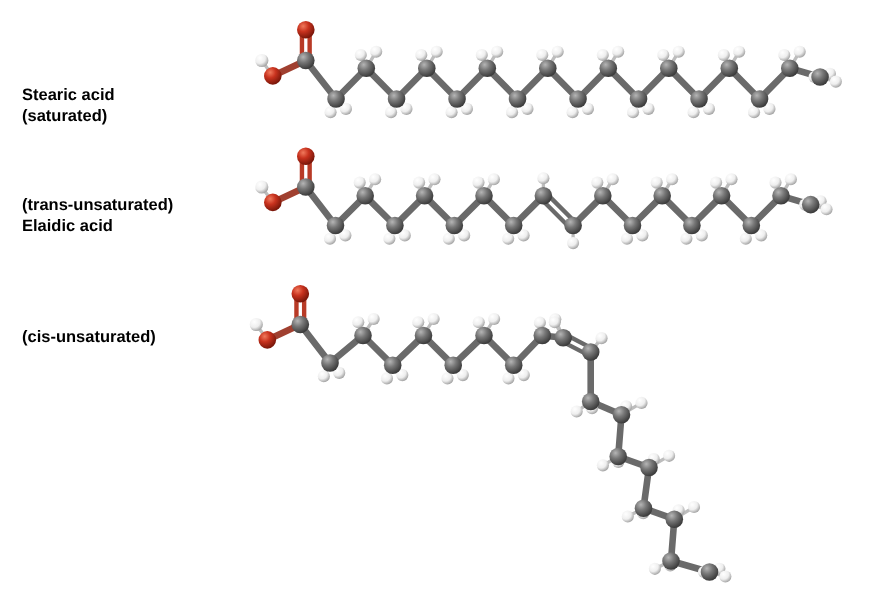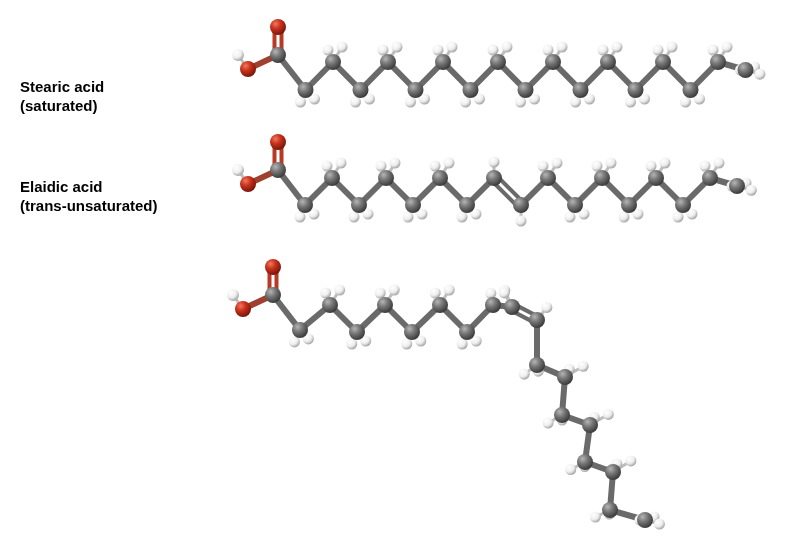--- a/index.html
+++ b/index.html
@@ -15,24 +15,25 @@
   svg.mol { position: absolute; left: 0; top: 0; }
 </style>
 </head>
 <body>
 
 <div class="label" style="left:20px;top:57px;margin-top:20px;">
   <div>Stearic acid</div>
   <div>(saturated)</div>
 </div>
 <div class="label" style="left:20px;top:177px;">
+  <div>(trans-unsaturated)</div>
   <div>Elaidic acid</div>
-  <div>(trans-unsaturated)</div>
 </div>
 <div class="label" style="left:20px;top:297px;">
+  <div>(cis-unsaturated)</div>
 </div>
 
 <svg class="mol" width="800" height="559">
   <defs>
     <radialGradient id="gC" cx="35%" cy="30%" r="70%">
       <stop offset="0%" stop-color="#b5b5b5"></stop>
       <stop offset="45%" stop-color="#777"></stop>
       <stop offset="100%" stop-color="#3c3c3c"></stop>
     </radialGradient>
     <radialGradient id="gO" cx="35%" cy="30%" r="70%">

